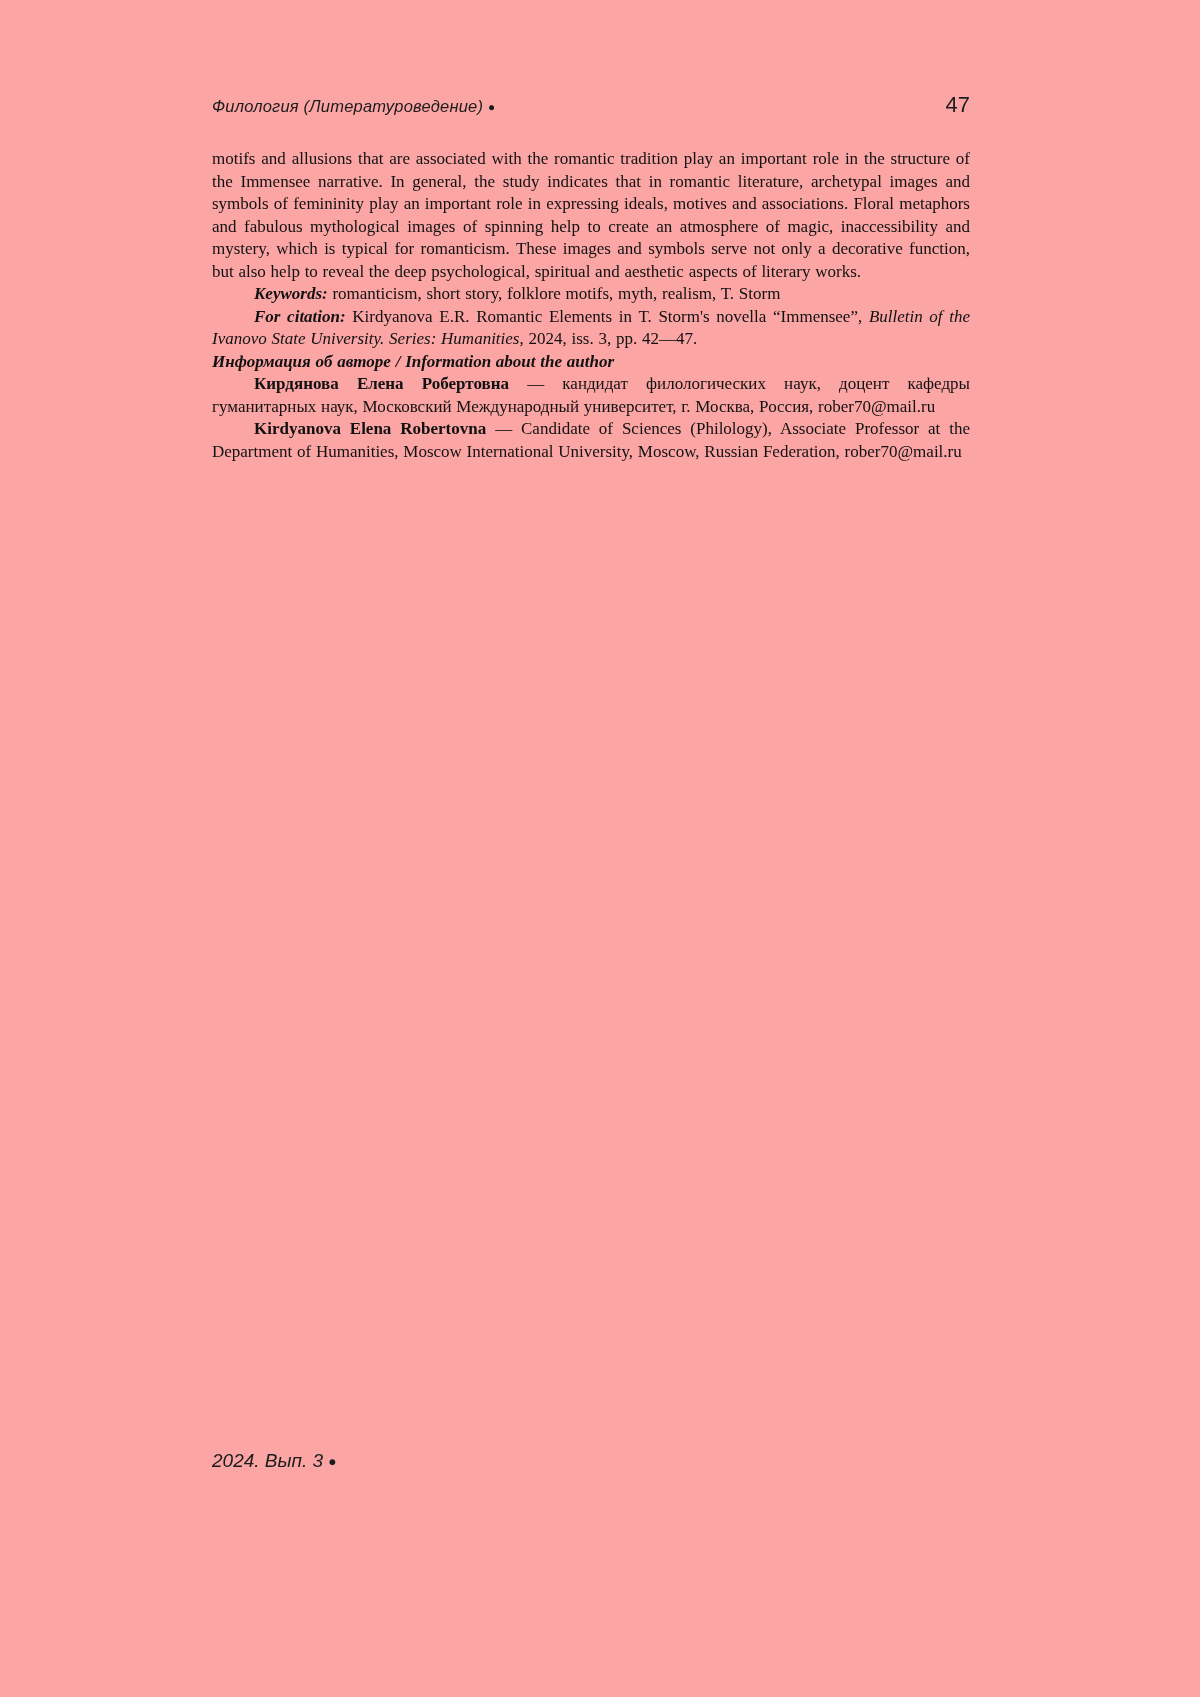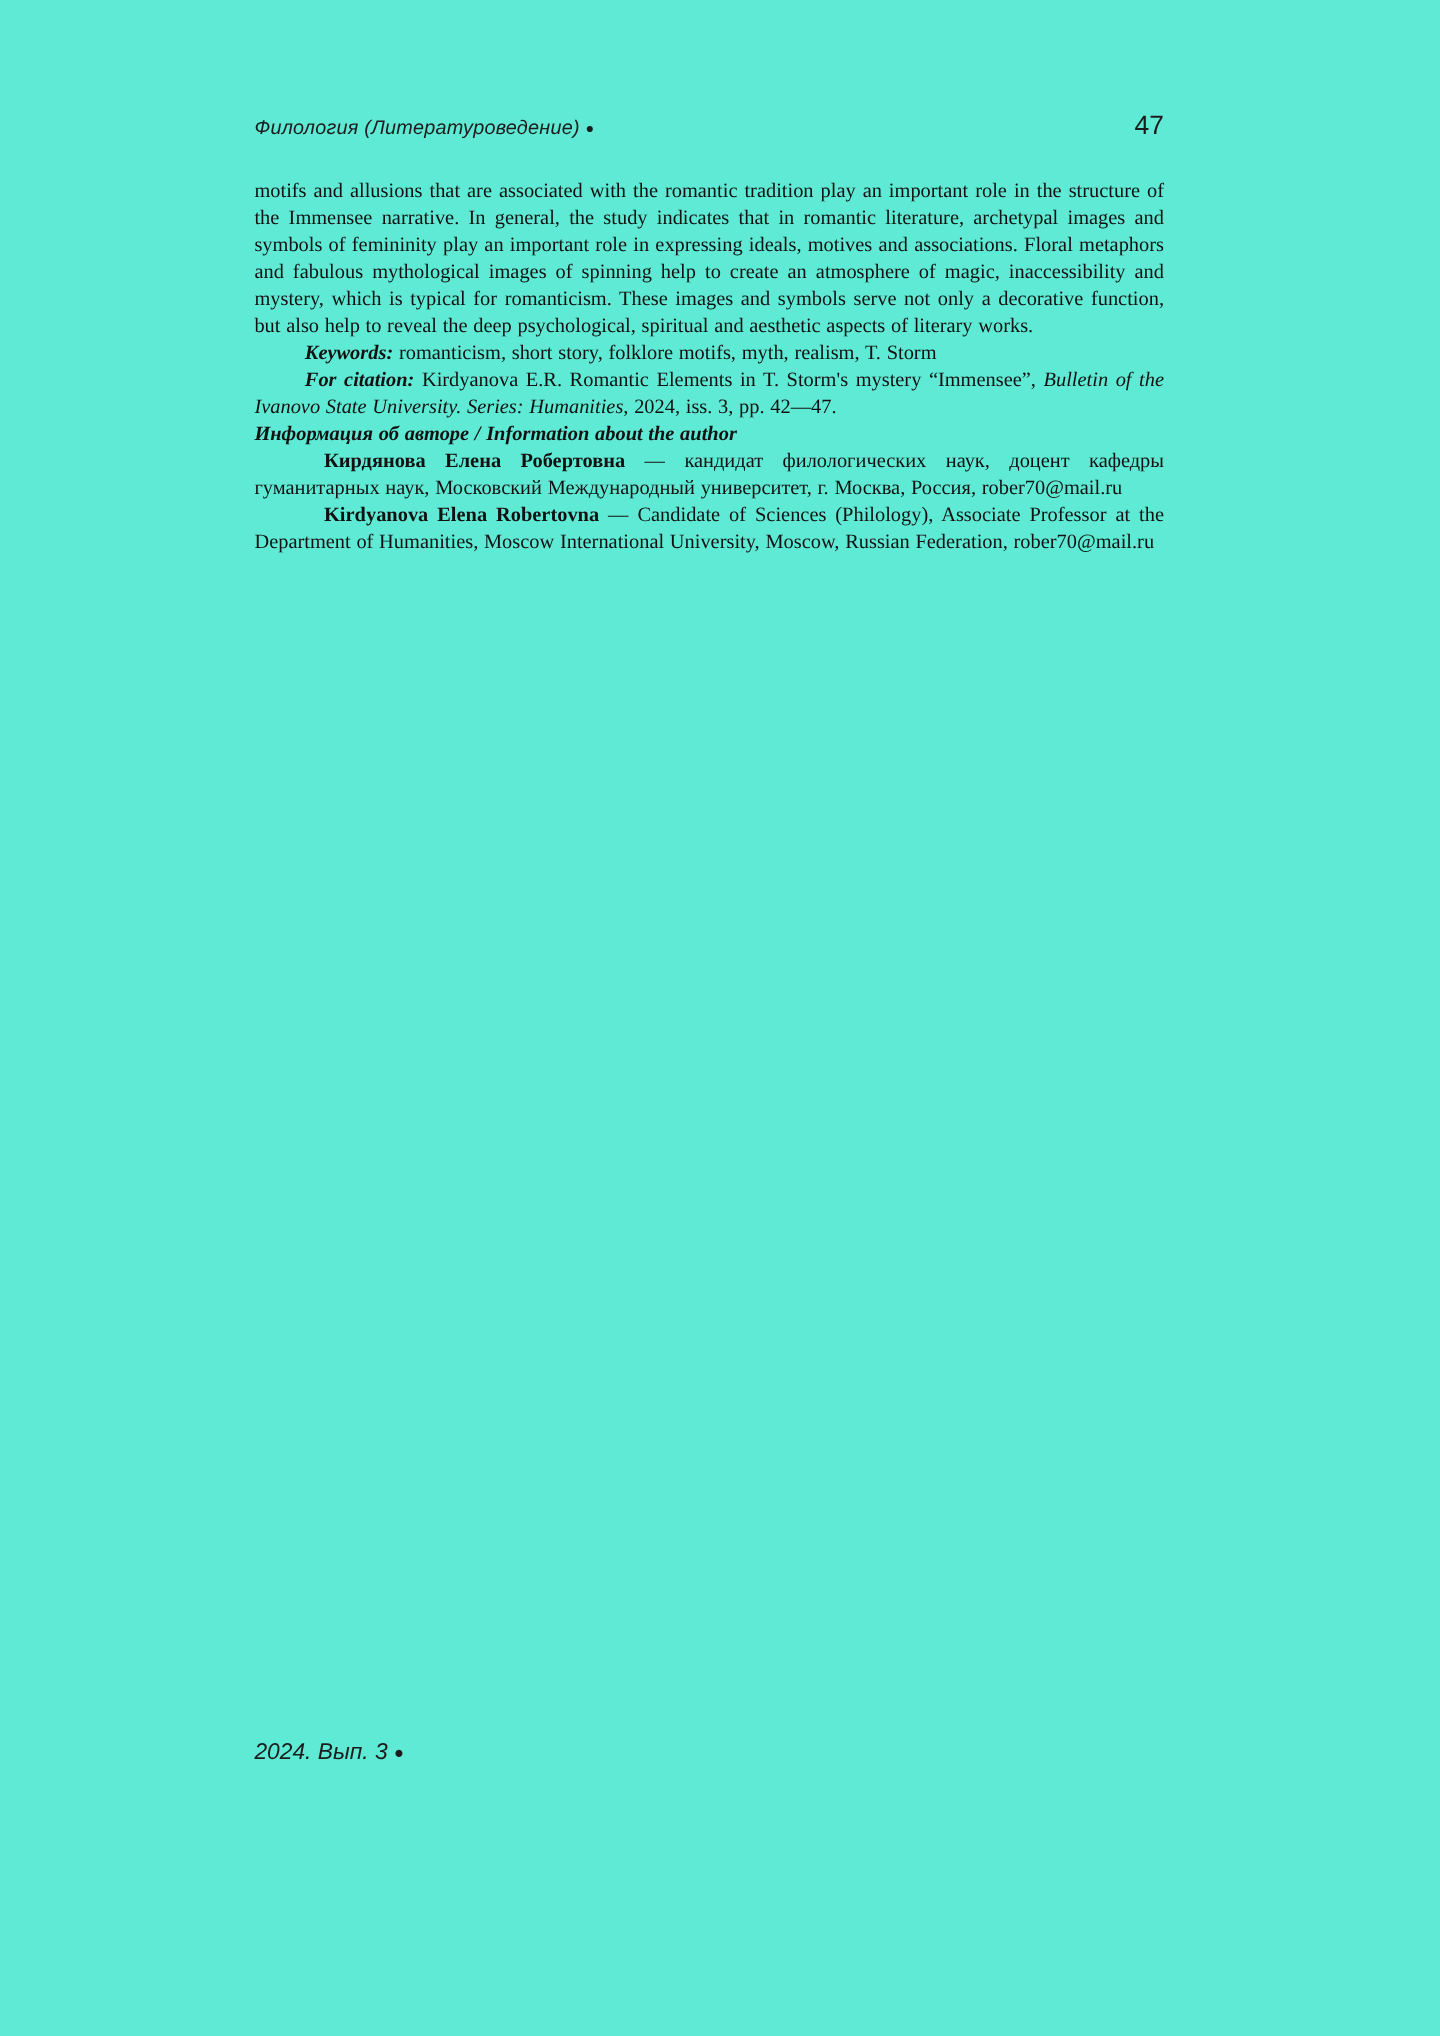--- a/index.html
+++ b/index.html
@@ -4,21 +4,21 @@
 <style>
   html, body {
     margin: 0;
     padding: 0;
     background: #ffffff;
   }
   .page {
     position: relative;
     width: 1200px;
     height: 1697px;
-    background: #5eead4;
+    background: #fca5a5;
     color: #111111;
     font-family: "Liberation Serif", serif;
     font-size: 17px;
     overflow: hidden;
   }
   
   .header {
     position: absolute;
     top: 92px;
     left: 212px;
@@ -65,21 +65,21 @@
   .p-dates-en { font-style: italic; }
   .p-info-heading {
     margin-top: 28px;
     text-align: left;
     font-weight: bold;
     font-style: italic;
   }
   .p-author-ru { margin-top: 15px; }
   .p-author-en { margin-top: 18px; }
   .bi { font-weight: bold; font-style: italic; }
-  b { font-weight: bold; margin-left: 16px; }
+  b { font-weight: bold; }
   
   .footer {
     position: absolute;
     top: 1450px;
     left: 212px;
     font-family: "Liberation Sans", sans-serif;
     font-style: italic;
     font-size: 19px;
     color: #1c1c1c;
     white-space: nowrap;
@@ -102,21 +102,21 @@
 
     <p>motifs and allusions that are associated with the romantic tradition play an important role in the structure of the Immensee narrative. In general, the study indicates that in romantic literature, archetypal images and symbols of femininity play an important role in expressing ideals, motives and associations. Floral metaphors and fabulous mythological images of spin­ning help to create an atmosphere of magic, inaccessibility and mystery, which is typical for romanticism. These images and symbols serve not only a decorative function, but also help to reveal the deep psychological, spiritual and aesthetic aspects of literary works.</p>
 
     <p class="indent p-keywords">
       <span class="bi">Keywords:</span>
       <span>romanticism, short story, folklore motifs, myth, realism, T. Storm</span>
     </p>
 
     <p class="indent p-citation">
       <span class="bi">For citation:</span>
-      <span>Kirdyanova E.R. Romantic Elements in T. Storm's mystery “Immensee”,</span>
+      <span>Kirdyanova E.R. Romantic Elements in T. Storm's novella “Immensee”,</span>
       <i>Bulletin of the Ivanovo State University. Series: Humanities</i><span>, 2024, iss. 3, pp. 42—47.</span>
     </p>
 
 
     <p class="p-info-heading">Информация об авторе / Information about the author</p>
 
     <p class="indent p-author-ru">
       <b>Кирдянова Елена Робертовна</b>
       <span>— кандидат филологических наук, доцент ка­федры гуманитарных наук, Московский Международный университет, г. Москва, Россия, rober70@mail.ru</span>
     </p>

